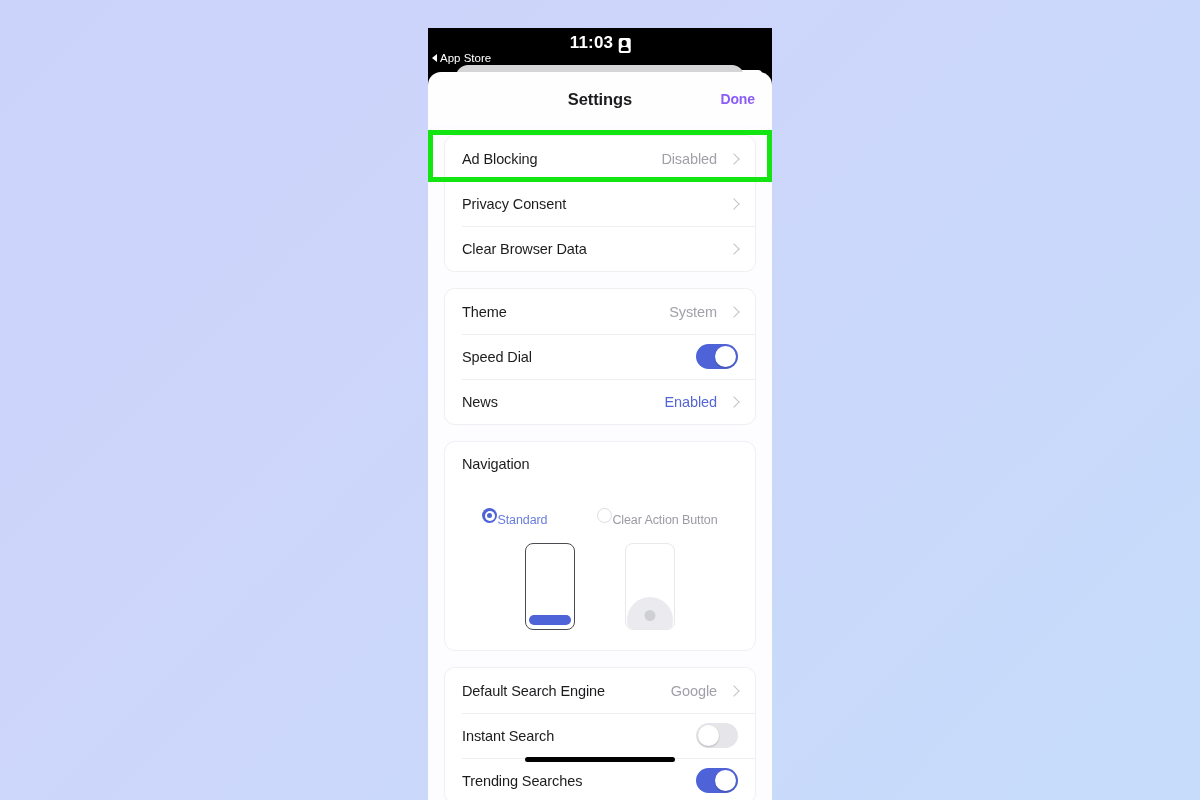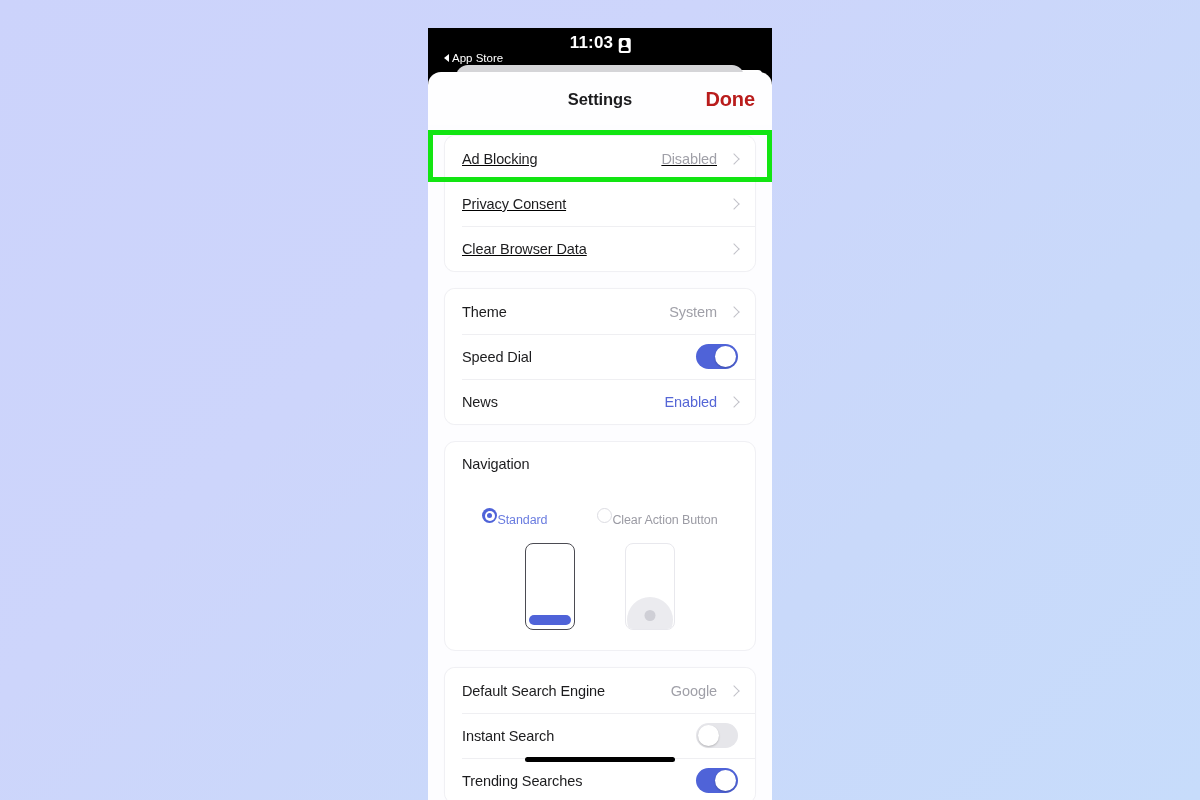--- a/index.html
+++ b/index.html
@@ -67,21 +67,21 @@
     content: "";
     position: absolute;
     left: 2px; bottom: 2px;
     width: 8px; height: 4px;
     border-radius: 3px 3px 1px 1px;
     background: #000000;
   }
 
   .sb-back {
     position: absolute;
-    left: 16px;
+    left: 4px;
     top: 24px;
     font-size: 11.5px;
     color: #ffffff;
     display: flex;
     align-items: center;
     gap: 3px;
     white-space: nowrap;
   }
   .back-tri {
     width: 0; height: 0;
@@ -180,23 +180,23 @@
     font-size: 16.5px;
     font-weight: bold;
     color: #1c1c1e;
     letter-spacing: -0.1px;
   }
   .done-btn {
     position: absolute;
     right: 17px;
     top: 50%;
     transform: translateY(-50%);
-    font-size: 20px;
+    font-size: 14px;
     font-weight: bold;
-    color: #b91c1c;
+    color: #8b5cf6;
     cursor: pointer;
     letter-spacing: -0.1px;
   }
 
   
   .settings-body {
     position: absolute;
     left: 0;
     top: 53px;
     width: 344px;
@@ -206,21 +206,21 @@
   }
 
   .card {
     margin: 0 16px 16px 16px;
     background: #ffffff;
     border-radius: 11px;
     border: 1px solid #f0f0f4;
     box-shadow: 0 0 1px rgba(0,0,0,0.04);
     overflow: hidden;
   }
-  .card.first { margin-top: 10px; text-decoration: underline; }
+  .card.first { margin-top: 10px; }
 
   .row {
     position: relative;
     height: 45px;
     display: flex;
     align-items: center;
     padding: 0 17px;
     background: #ffffff;
     box-sizing: border-box;
   }

